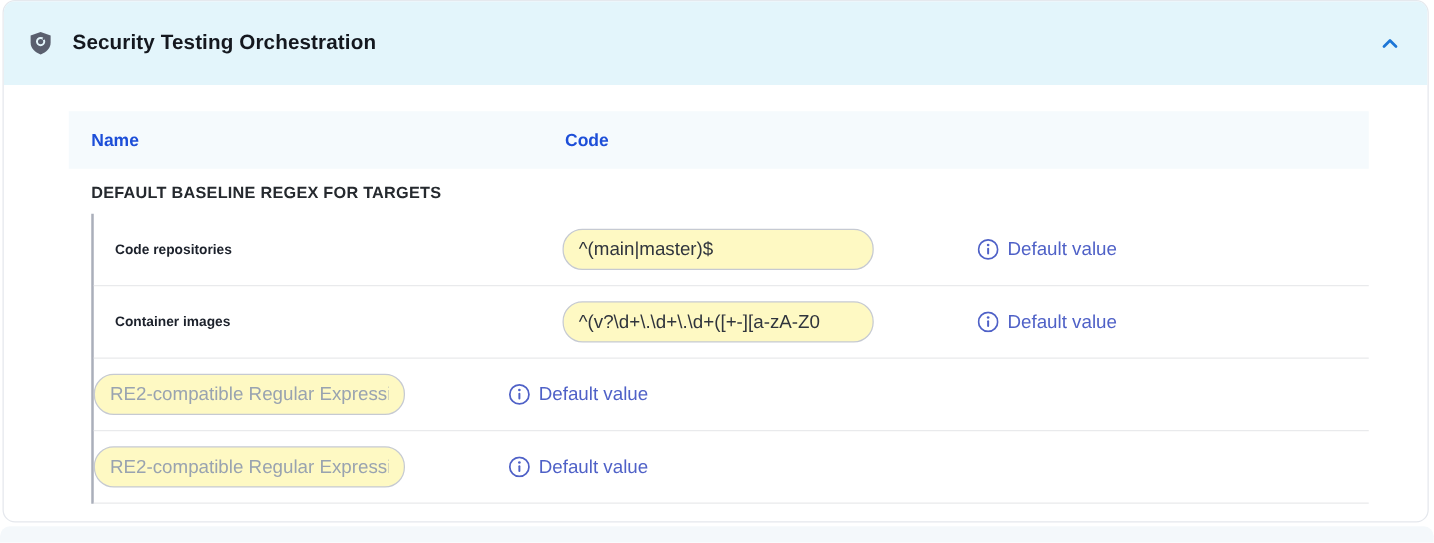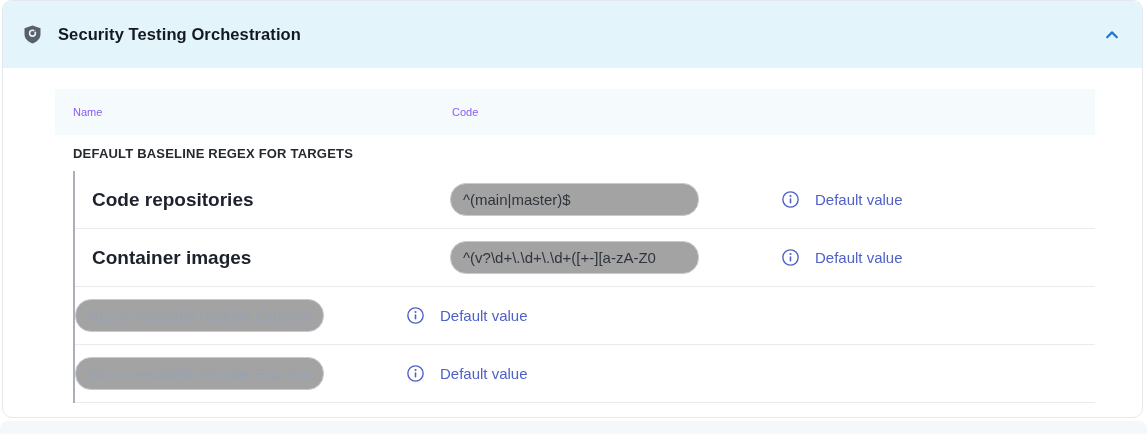--- a/index.html
+++ b/index.html
@@ -35,52 +35,52 @@
     width: 18px; height: 18px;
     display: inline-flex; align-items: center; justify-content: center;
     cursor: pointer;
   }
   .table { margin: 21px 0 0 52px; width: 1040px; }
   .thead {
     background: #f5fafd;
     height: 46px;
     display: flex; align-items: center;
   }
-  .th { font-size: 11px; font-weight: 400; color: #8b5cf6; }
+  .th { font-size: 14px; font-weight: 700; color: #1d4ed8; }
   .th.name { margin-left: 18px; width: 379px; }
   .section-label {
     height: 36px;
     display: flex; align-items: center;
     padding-left: 18px;
     font-size: 13px; font-weight: 700;
     color: #25292e; letter-spacing: .2px;
   }
   .rows { margin-left: 18px; border-left: 2px solid #aaafba; }
   .row {
     height: 58px;
     display: flex; align-items: center;
     border-bottom: 1px solid #e9eaec;
   }
   .row .label {
     margin-left: 17px; width: 358px;
-    font-size: 19px; font-weight: 600; color: #1c212b;
+    font-size: 11px; font-weight: 600; color: #1c212b;
   }
   .row input {
     width: 249px; height: 33px;
     border: 1px solid #c6cad2; border-radius: 16px;
     padding: 4px 12px;
     font-family: "Liberation Sans", sans-serif;
     font-size: 15px; color: #30353d;
-    background: #a3a3a3;
+    background: #fef9c3;
     outline: none;
   }
   .row input::placeholder { color: #99a3b0; }
   .default-link {
     margin-left: 83px;
-    display: inline-flex; align-items: center; gap: 16px;
+    display: inline-flex; align-items: center; gap: 7px;
     color: #4f61c7; font-size: 15px;
     text-decoration: none; cursor: pointer;
   }
   .info-icon { width: 17px; height: 17px; display: inline-flex; }
   .next-band {
     position: absolute; left: 0; top: 421px;
     width: 1147px; height: 13px;
     background: #f4f8fb;
     border-radius: 8px 8px 0 0;
   }

